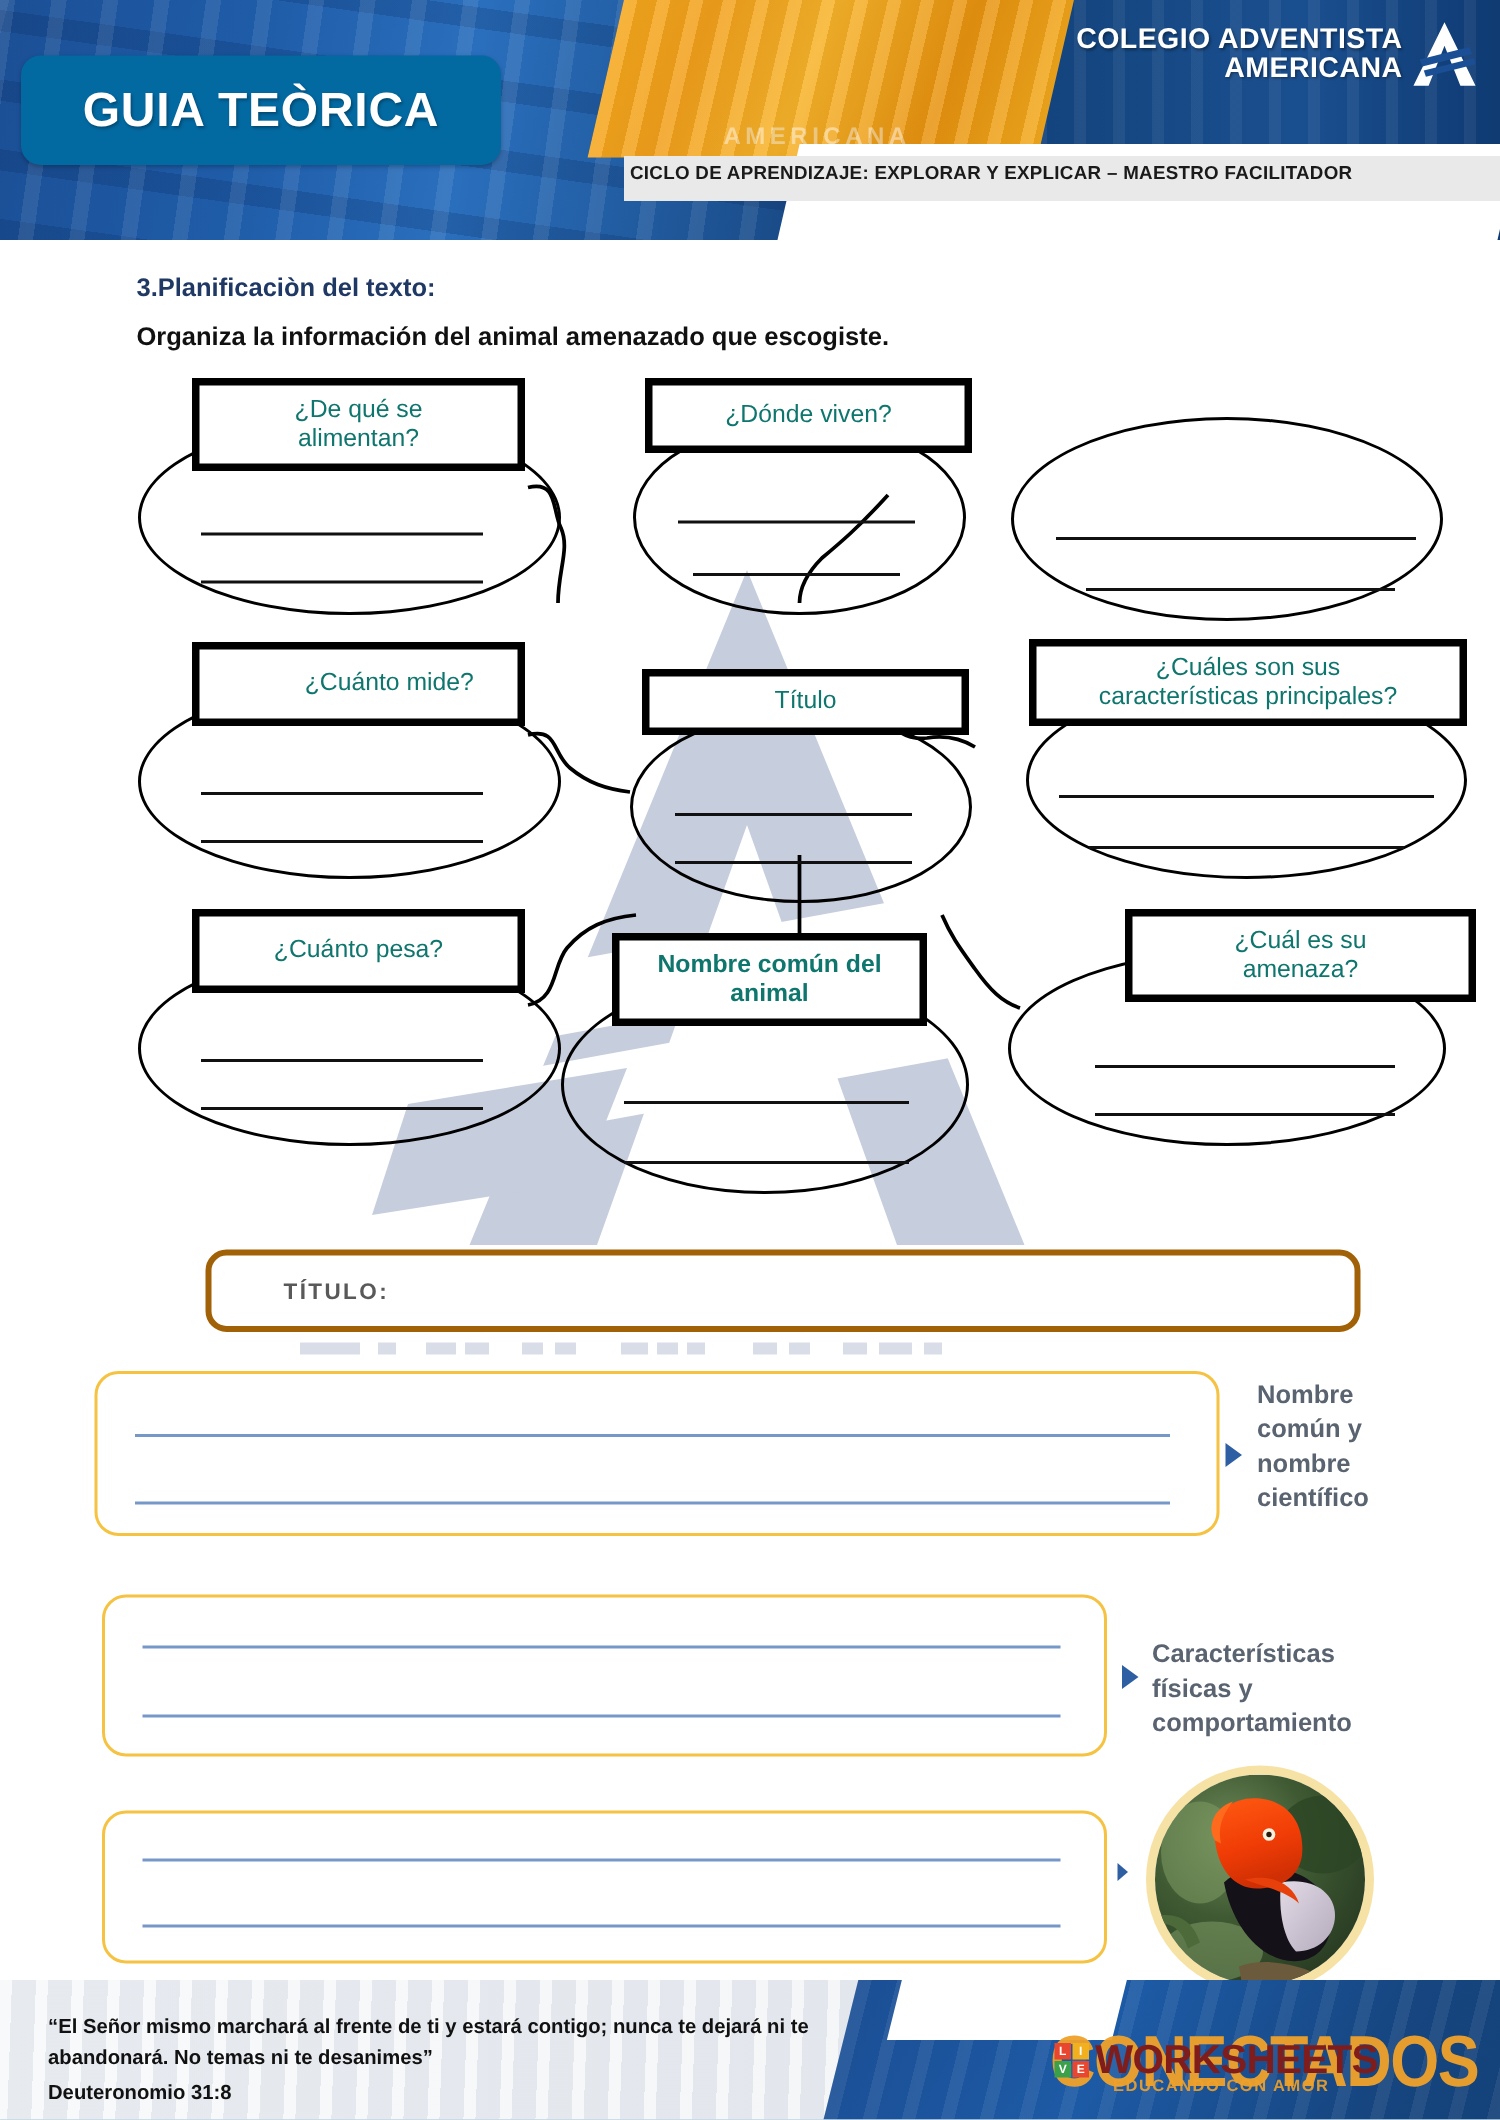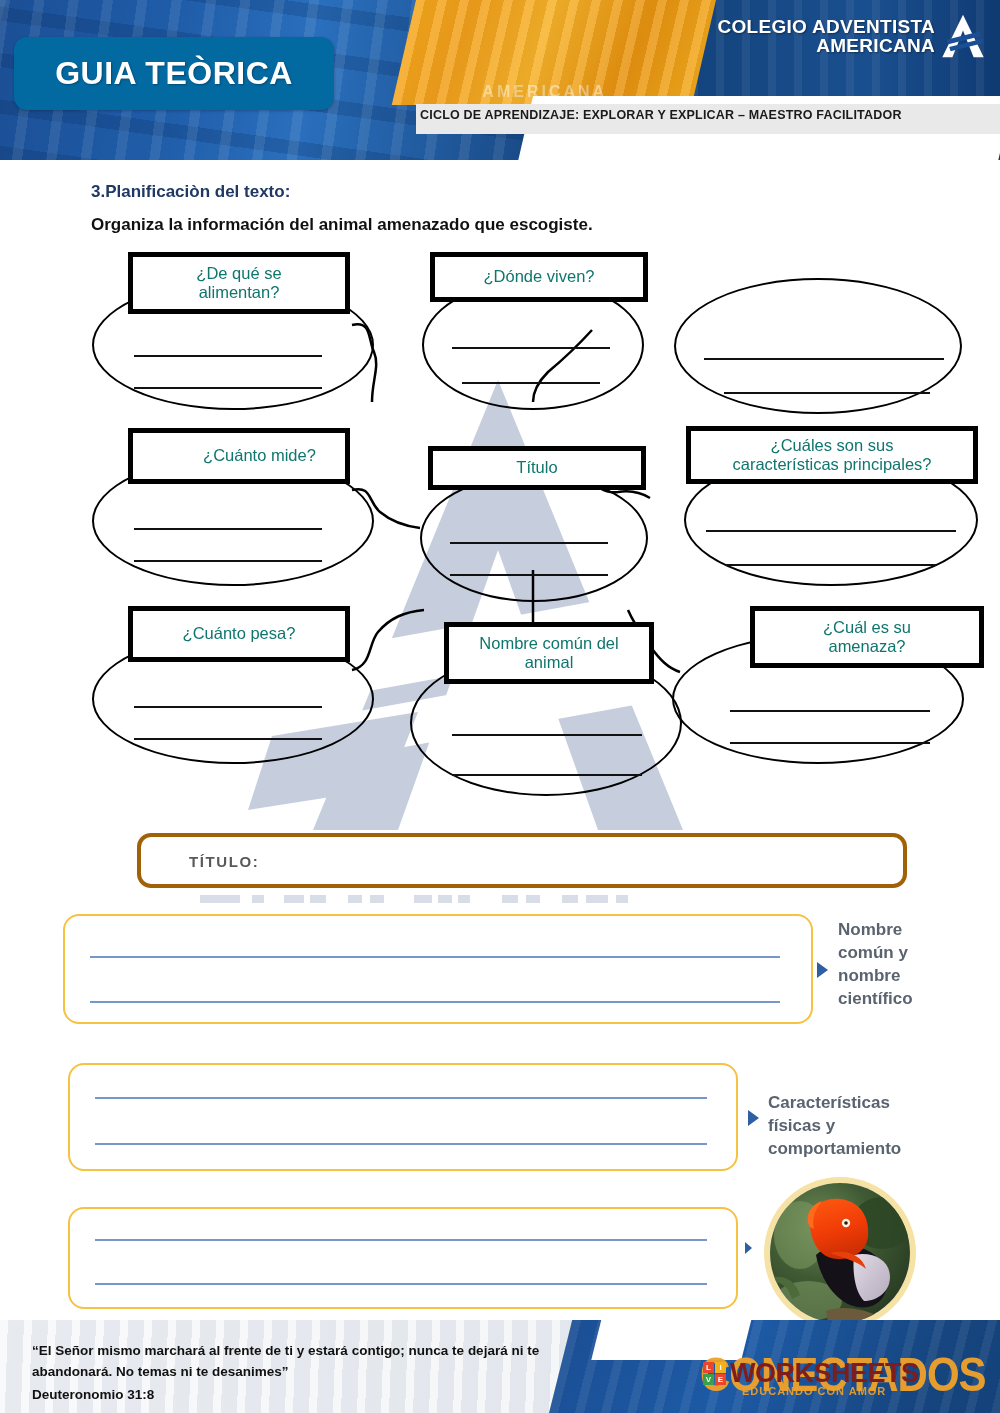--- a/index.html
+++ b/index.html
@@ -324,21 +324,21 @@
 
     <div class="node" style="left:92px; top:366px; width:282px; height:160px;">
       <div class="oval" style="width:282px; height:130px;"></div>
       <div class="cap" style="width:222px; height:56px;">
         <span style="white-space:pre-line">¿Cuánto pesa?</span>
       </div>
       <div class="rule" style="left:42px; top:100px; width:188px;"></div>
       <div class="rule" style="left:42px; top:132px; width:188px;"></div>
     </div>
 
-    <div class="node" style="left:410px; top:382px; width:272px; height:178px;">
+    <div class="node" style="left:374px; top:382px; width:272px; height:178px;font-weight:bold;">
       <div class="oval" style="width:272px; height:146px;"></div>
       <div class="cap" style="left:34px; width:210px; height:62px;">
         <span style="white-space:pre-line">Nombre común del
 animal</span>
       </div>
       <div class="rule" style="left:42px; top:112px; width:190px;"></div>
       <div class="rule" style="left:42px; top:152px; width:190px;"></div>
     </div>
 
     <div class="node" style="left:672px; top:366px; width:292px; height:160px;">

